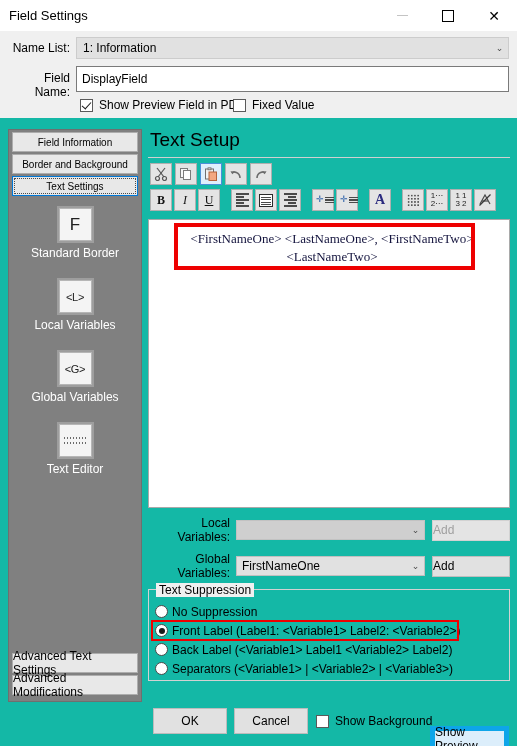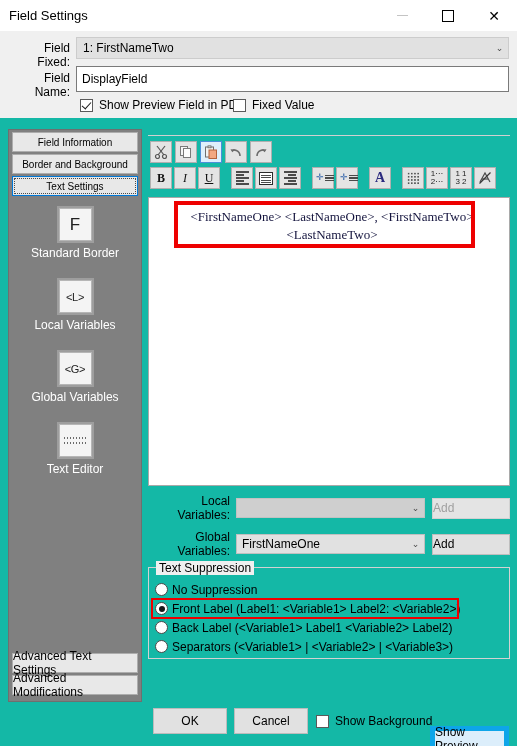--- a/index.html
+++ b/index.html
@@ -216,23 +216,23 @@
       <div class="cap-btn">
         <i class="cap-glyph-max"></i>
       </div>
       <div class="cap-btn">
         <span class="cap-glyph-close">✕</span>
       </div>
     </div>
   </div>
 
   <div class="topform">
-    <div class="lbl" style="left:8px; top:9px; width:62px;">Field Fixed:</div>
+    <div class="lbl" style="left:8px; top:9px; width:62px;">Name List:</div>
     <div class="combo-ro" style="left:76px; top:5px; width:433px; height:22px;">
-      <div class="val">1: FirstNameTwo</div>
+      <div class="val">1: Information</div>
       <div class="combo-arrow">⌄</div>
     </div>
 
     <div class="lbl" style="left:8px; top:39px; width:62px;">Field Name:</div>
     <div class="textbox" style="left:76px; top:34px; width:433px; height:26px;">
       <div class="val">DisplayField</div>
     </div>
 
     <div class="chk-row" style="left:80px; top:66px;">
       <span class="chkbox checked"></span>
@@ -292,20 +292,21 @@
       <div class="side-btn">
         <span>Advanced Text Settings</span>
       </div>
       <div class="side-btn">
         <span>Advanced Modifications</span>
       </div>
     </div>
   </div>
 
   <div class="main">
+    <div class="panel-title">Text Setup</div>
     <div class="hr"></div>
 
     <div class="toolbar">
       <div class="tbtn">
         <svg width="14" height="14" viewBox="0 0 14 14">
           <line x1="3" y1="1" x2="10" y2="10" stroke="#555" stroke-width="1.2"></line>
           <line x1="11" y1="1" x2="4" y2="10" stroke="#555" stroke-width="1.2"></line>
           <circle cx="3.5" cy="11.5" r="2" fill="none" stroke="#555" stroke-width="1.2"></circle>
           <circle cx="10.5" cy="11.5" r="2" fill="none" stroke="#555" stroke-width="1.2"></circle>
         </svg>

